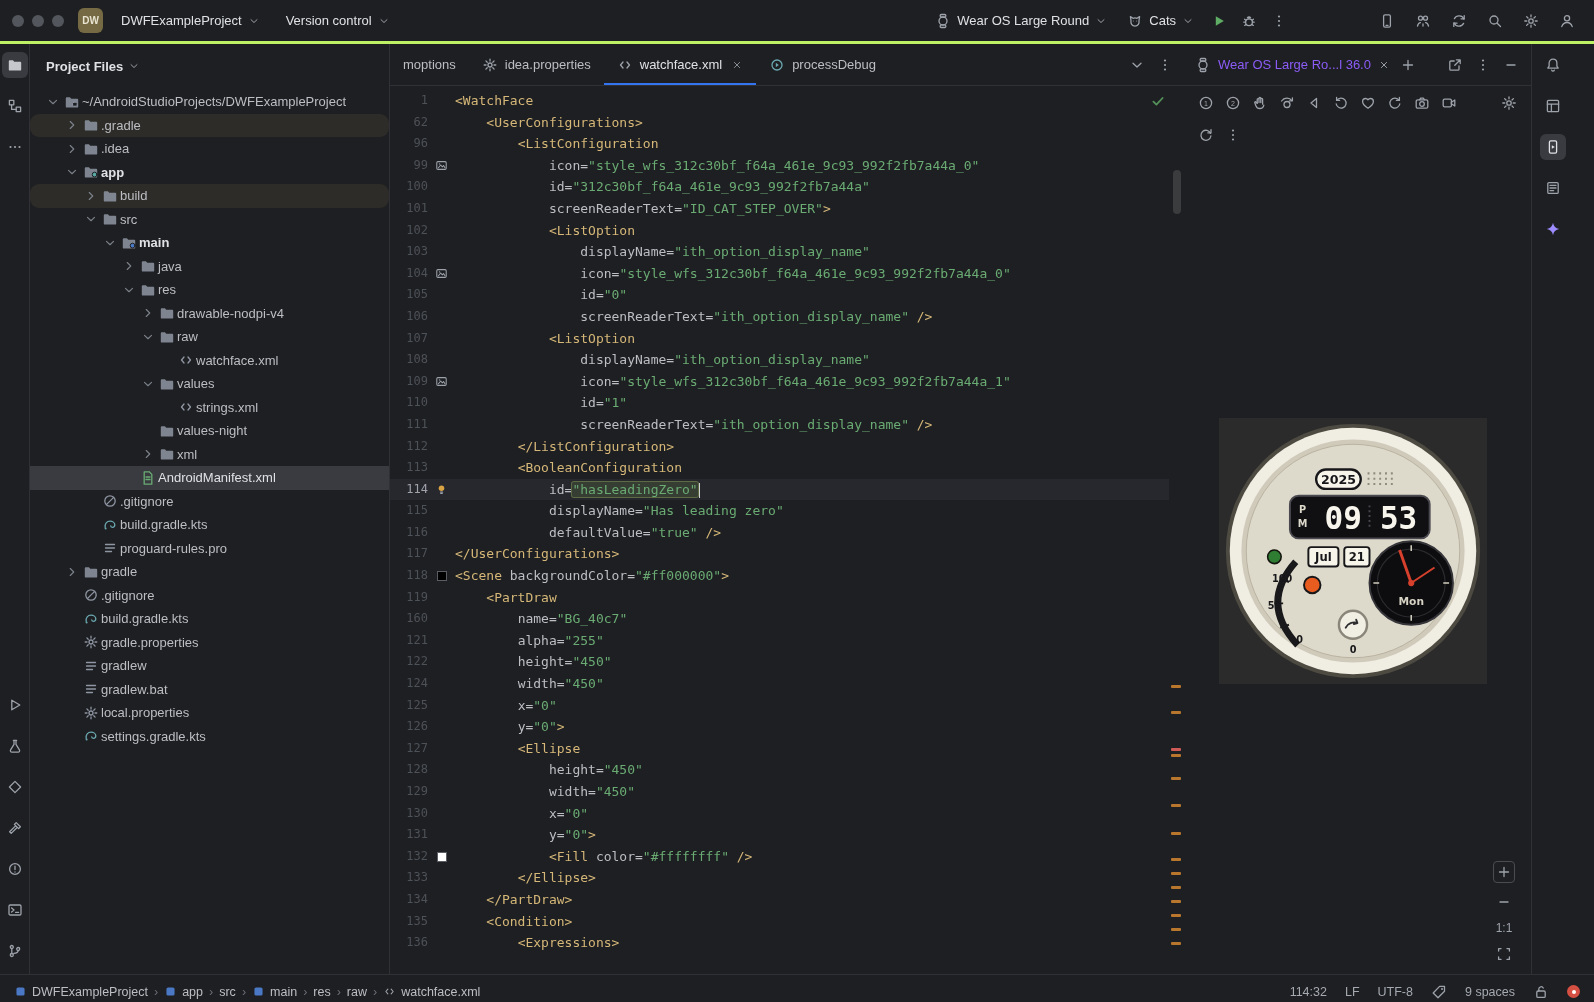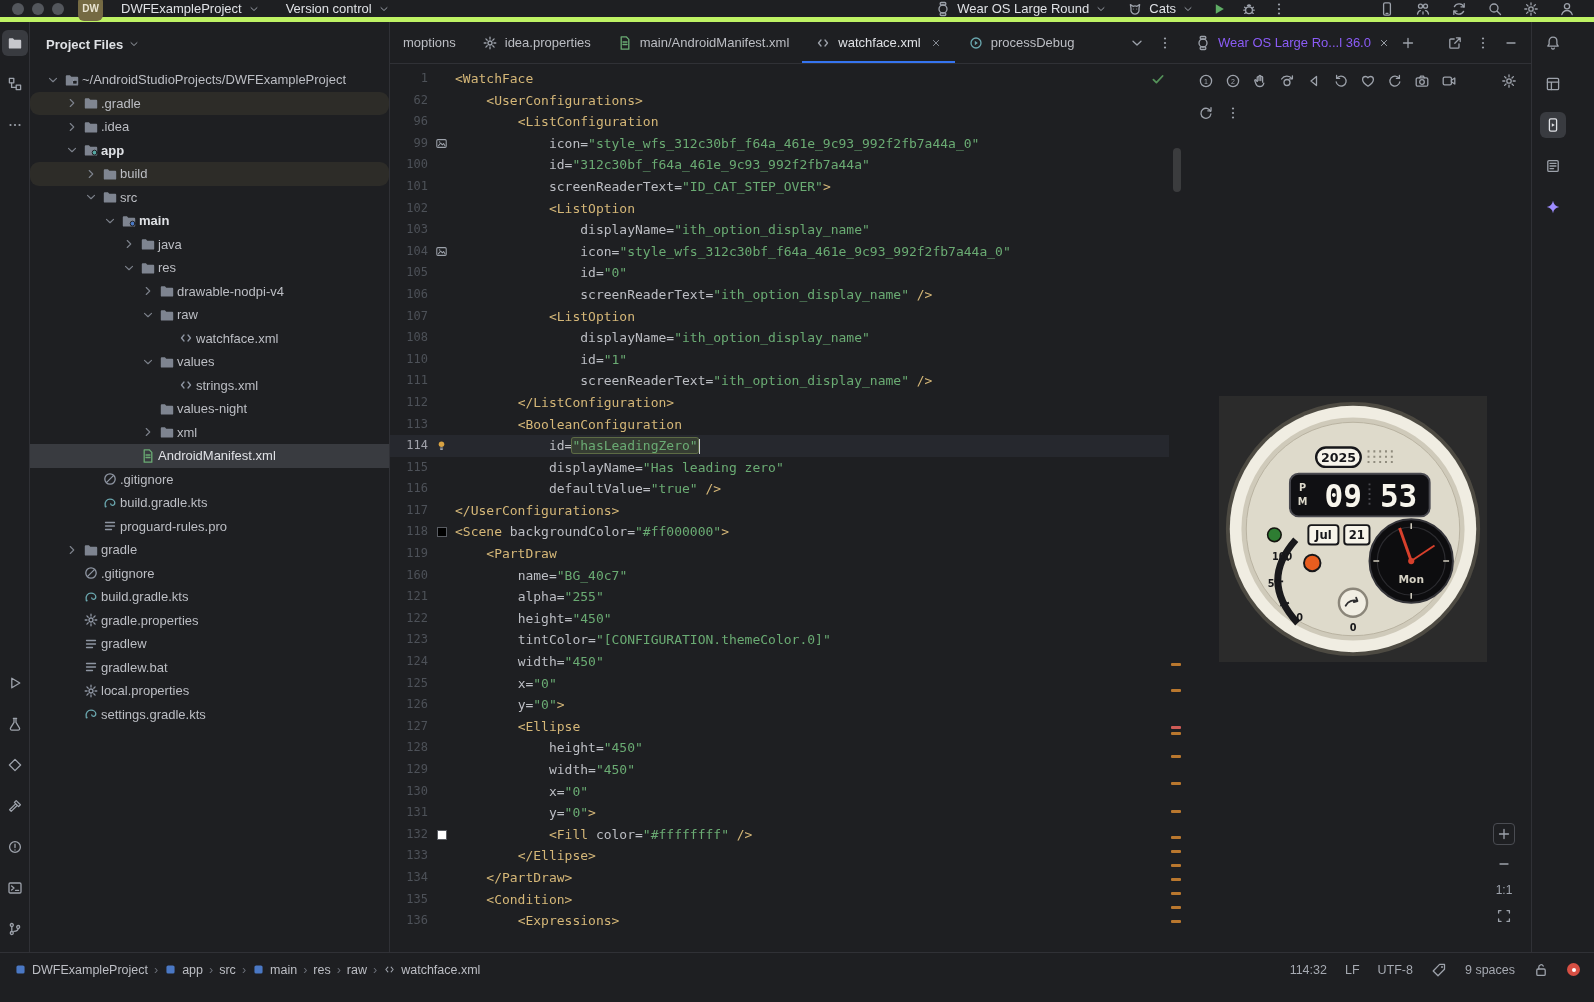--- a/index.html
+++ b/index.html
@@ -6,22 +6,22 @@
   html,body{background:#101012;}
   .app{position:relative;width:1594px;height:1002px;background:#1e1f22;color:#bcbec4;
        font-family:"Liberation Sans","DejaVu Sans",sans-serif;font-size:13px;overflow:hidden;
        -webkit-font-smoothing:antialiased;user-select:none;}
   .ico{display:inline-flex;align-items:center;justify-content:center;color:#9da2ab;}
   .ico svg{width:16px;height:16px;display:block;}
   .ico.sm svg{width:12px;height:12px;}
   .ico.sm2 svg{width:13px;height:13px;}
 
   
-  .titlebar{height:22px;display:flex;align-items:center;padding:0 14px 0 12px;gap:10px;
-            border-bottom:5px solid #bef264;}
+  .titlebar{height:44px;display:flex;align-items:center;padding:0 14px 0 12px;gap:10px;
+            border-bottom:3px solid #bef264;}
   .traffic{display:flex;gap:8px;margin-right:4px;}
   .traffic .dot{width:12px;height:12px;border-radius:50%;background:#53565c;}
   .dwlogo{width:25px;height:25px;border-radius:6px;background:#756a43;color:#e9e4d2;
           font-weight:700;font-size:10px;display:flex;align-items:center;justify-content:center;}
   .tbtn{display:flex;align-items:center;gap:6px;padding:5px 8px;border:none;background:transparent;
         color:#dfe1e5;font:inherit;border-radius:6px;cursor:default;white-space:nowrap;}
   .iconbtn{width:26px;height:26px;border:none;background:transparent;border-radius:6px;
            display:flex;align-items:center;justify-content:center;cursor:default;flex:none;}
   .iconbtn.active{background:#393b40;}
   .iconbtn.active .ico{color:#dfe1e5;}
@@ -87,21 +87,21 @@
   .rpanel{width:349px;border-right:1px solid #303136;position:relative;display:flex;flex-direction:column;flex:none;}
   .rhead{height:42px;border-bottom:1px solid #303136;display:flex;align-items:center;padding:0 12px;gap:10px;flex:none;}
   .rtab{display:flex;align-items:center;gap:7px;color:#8b5cf6;white-space:nowrap;}
   .rhead-right{margin-left:auto;display:flex;align-items:center;gap:12px;}
   .rtools{height:34px;display:flex;align-items:center;gap:2px;padding:0 10px;flex:none;}
   .rtools .iconbtn:last-child{margin-left:auto;}
   .rtools2{height:30px;display:flex;align-items:center;gap:2px;padding:0 10px;flex:none;}
   .rtools .iconbtn,.rtools2 .iconbtn{width:25px;height:25px;}
   .screen{position:absolute;left:36px;top:374px;width:268px;height:266px;background:#2b2b2b;
           display:flex;align-items:center;justify-content:center;}
-  .zoomcol{position:absolute;right:16px;bottom:28px;display:flex;flex-direction:column;align-items:center;gap:11px;}
+  .zoomcol{position:absolute;right:16px;bottom:12px;display:flex;flex-direction:column;align-items:center;gap:11px;}
   .zbox{border:1px solid #4a4c52;border-radius:4px;padding:2px;}
   .zlabel{color:#9da2ab;font-size:12px;}
 
   .rstrip{width:62px;display:flex;flex-direction:column;align-items:center;padding:8px 20px 8px 0;gap:15px;flex:none;}
 
   
   .statusbar{height:34px;border-top:1px solid #303136;display:flex;align-items:center;padding:0 14px;
              font-size:12.5px;color:#a5a9b1;}
   .crumbs{display:flex;align-items:center;}
   .crumb{display:flex;align-items:center;gap:5px;color:#bcbec4;}
@@ -687,29 +687,20 @@
             </div>
             <div class="tab">
               <span class="ico ">
                 <svg viewBox="0 0 16 16" fill="none" stroke="currentColor" stroke-width="1.3" stroke-linecap="round" stroke-linejoin="round">
                   <circle cx="8" cy="8" r="2"></circle>
                   <path d="M8 2.2v1.8M8 12v1.8M2.2 8H4M12 8h1.8M3.9 3.9l1.3 1.3M10.8 10.8l1.3 1.3M12.1 3.9l-1.3 1.3M5.2 10.8l-1.3 1.3"></path>
                 </svg>
               </span>
               <span class="tab-label">idea.properties</span>
             </div>
-            <div class="tab">
-              <span class="ico ">
-                <svg viewBox="0 0 16 16" fill="none" stroke="currentColor" stroke-width="1.3" stroke-linecap="round" stroke-linejoin="round">
-                  <path d="M4.2 1.8h5l2.6 2.6v9.8H4.2z" stroke="#6aab73"></path>
-                  <path d="M6 7h4M6 9.5h4" stroke="#6aab73"></path>
-                </svg>
-              </span>
-              <span class="tab-label">main/AndroidManifest.xml</span>
-            </div>
             <div class="tab active">
               <span class="ico ">
                 <svg viewBox="0 0 16 16" fill="none" stroke="currentColor" stroke-width="1.3" stroke-linecap="round" stroke-linejoin="round">
                   <path d="M6 5L3.5 8 6 11M10 5l2.5 3L10 11"></path>
                 </svg>
               </span>
               <span class="tab-label">watchface.xml</span>
               <span class="ico sm tclose">
                 <svg viewBox="0 0 16 16" fill="none" stroke="currentColor" stroke-width="1.3" stroke-linecap="round" stroke-linejoin="round">
                   <path d="M4.5 4.5l7 7M11.5 4.5l-7 7"></path>
@@ -818,20 +809,33 @@
               <span class="lnum">107</span>
               <span class="gico"></span>
               <span class="ctext">            <span class="seg-t">&lt;ListOption</span></span>
             </div>
             <div class="cline">
               <span class="lnum">108</span>
               <span class="gico"></span>
               <span class="ctext">                <span class="seg-a">displayName</span><span class="seg-p">=</span><span class="seg-v">"ith_option_display_name"</span></span>
             </div>
             <div class="cline">
+              <span class="lnum">109</span>
+              <span class="gico">
+                <span class="ico ">
+                  <svg viewBox="0 0 16 16" fill="none" stroke="currentColor" stroke-width="1.3" stroke-linecap="round" stroke-linejoin="round">
+                    <rect x="2.2" y="3.2" width="11.6" height="9.6" rx="1.4"></rect>
+                    <path d="M4.2 10.8l2.8-3.4 2 2.3 1.5-1.7 1.8 2.8"></path>
+                    <circle cx="5.6" cy="6" r=".9" fill="currentColor" stroke="none"></circle>
+                  </svg>
+                </span>
+              </span>
+              <span class="ctext">                <span class="seg-a">icon</span><span class="seg-p">=</span><span class="seg-v">"style_wfs_312c30bf_f64a_461e_9c93_992f2fb7a44a_1"</span></span>
+            </div>
+            <div class="cline">
               <span class="lnum">110</span>
               <span class="gico"></span>
               <span class="ctext">                <span class="seg-a">id</span><span class="seg-p">=</span><span class="seg-v">"1"</span></span>
             </div>
             <div class="cline">
               <span class="lnum">111</span>
               <span class="gico"></span>
               <span class="ctext">                <span class="seg-a">screenReaderText</span><span class="seg-p">=</span><span class="seg-v">"ith_option_display_name"</span><span class="seg-p"> </span><span class="seg-t">/&gt;</span></span>
             </div>
             <div class="cline">
@@ -890,25 +894,20 @@
             </div>
             <div class="cline">
               <span class="lnum">121</span>
               <span class="gico"></span>
               <span class="ctext">        <span class="seg-a">alpha</span><span class="seg-p">=</span><span class="seg-v">"255"</span></span>
             </div>
             <div class="cline">
               <span class="lnum">122</span>
               <span class="gico"></span>
               <span class="ctext">        <span class="seg-a">height</span><span class="seg-p">=</span><span class="seg-v">"450"</span></span>
-            </div>
-            <div class="cline">
-              <span class="lnum">123</span>
-              <span class="gico"></span>
-              <span class="ctext">        <span class="seg-a">tintColor</span><span class="seg-p">=</span><span class="seg-v">"[CONFIGURATION.themeColor.0]"</span></span>
             </div>
             <div class="cline">
               <span class="lnum">124</span>
               <span class="gico"></span>
               <span class="ctext">        <span class="seg-a">width</span><span class="seg-p">=</span><span class="seg-v">"450"</span></span>
             </div>
             <div class="cline">
               <span class="lnum">125</span>
               <span class="gico"></span>
               <span class="ctext">        <span class="seg-a">x</span><span class="seg-p">=</span><span class="seg-v">"0"</span></span>

